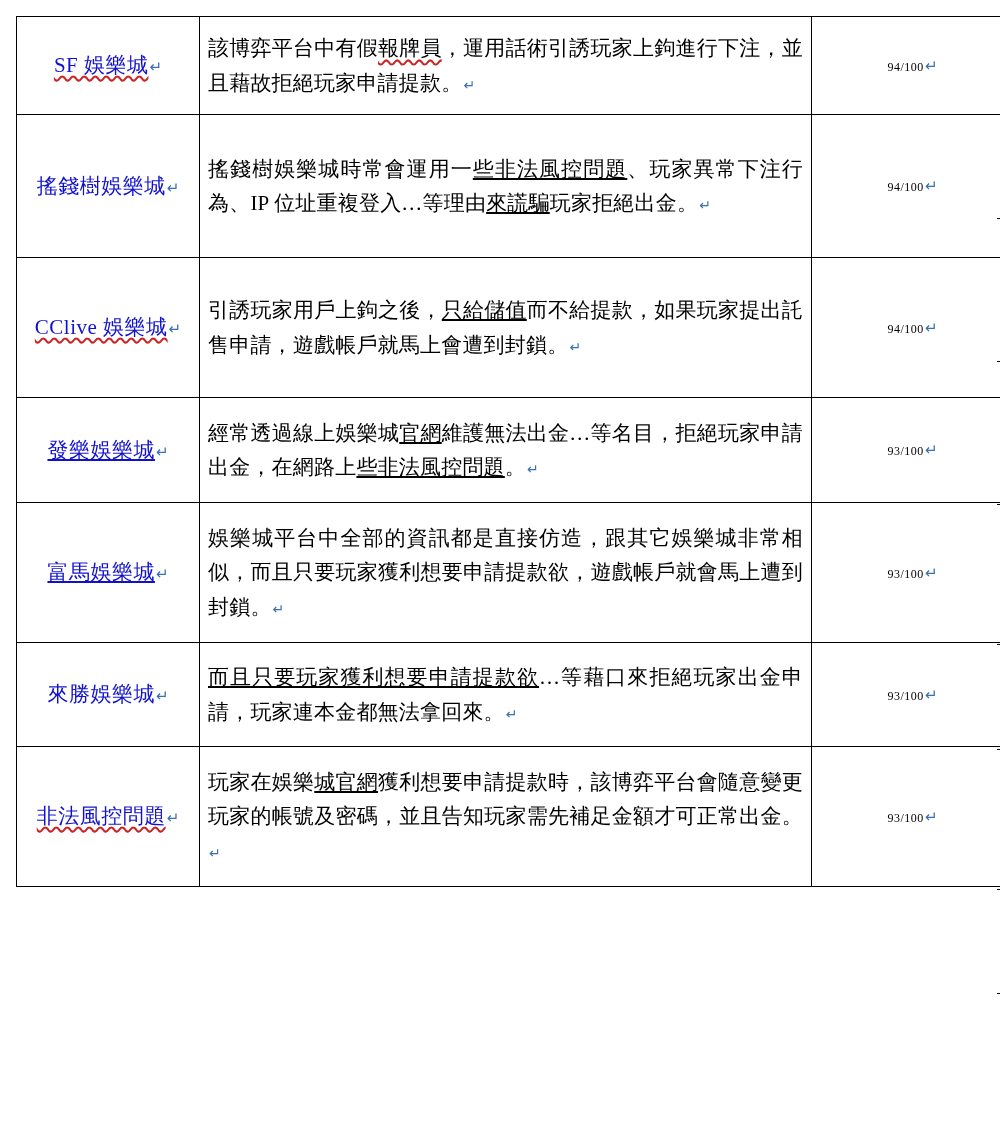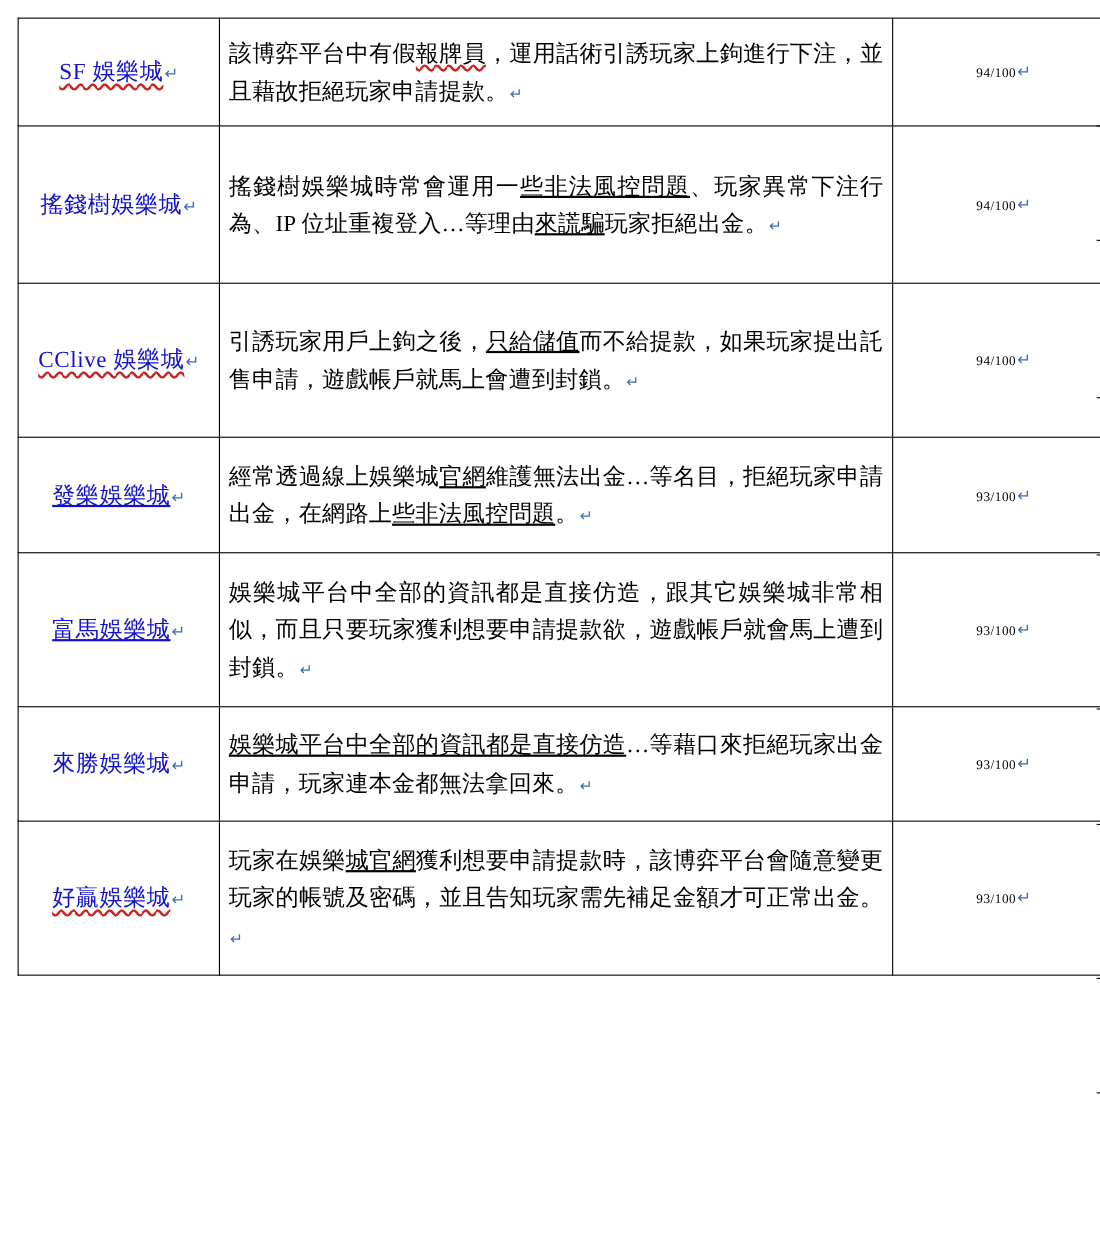--- a/index.html
+++ b/index.html
@@ -190,30 +190,30 @@
         <td class="score-cell">
           <span class="score-text">93/100</span><span class="pilcrow">↵</span>
         </td>
       </tr>
 
       <tr style="height:104px">
         <td class="name-cell">
           <span class="name-text">來勝娛樂城</span><span class="pilcrow">↵</span>
         </td>
         <td class="desc-cell">
-          <div class="desc-text"><span class="ul">娛樂城平台中全部的資訊都是直接仿造</span>…等藉口來拒絕玩家出金申請，玩家連本金都無法拿回來。<span class="pilcrow small">↵</span></div>
+          <div class="desc-text"><span class="ul">而且只要玩家獲利想要申請提款欲</span>…等藉口來拒絕玩家出金申請，玩家連本金都無法拿回來。<span class="pilcrow small">↵</span></div>
         </td>
         <td class="score-cell">
           <span class="score-text">93/100</span><span class="pilcrow">↵</span>
         </td>
       </tr>
 
       <tr style="height:140px">
         <td class="name-cell">
-          <span class="name-text wavy">好贏娛樂城</span><span class="pilcrow">↵</span>
+          <span class="name-text wavy">非法風控問題</span><span class="pilcrow">↵</span>
         </td>
         <td class="desc-cell">
           <div class="desc-text">玩家在娛樂<span class="ul">城官網</span>獲利想要申請提款時，該博弈平台會隨意變更玩家的帳號及密碼，並且告知玩家需先補足金額才可正常出金。<span class="pilcrow small">↵</span></div>
         </td>
         <td class="score-cell">
           <span class="score-text">93/100</span><span class="pilcrow">↵</span>
         </td>
       </tr>
 
     </tbody>

